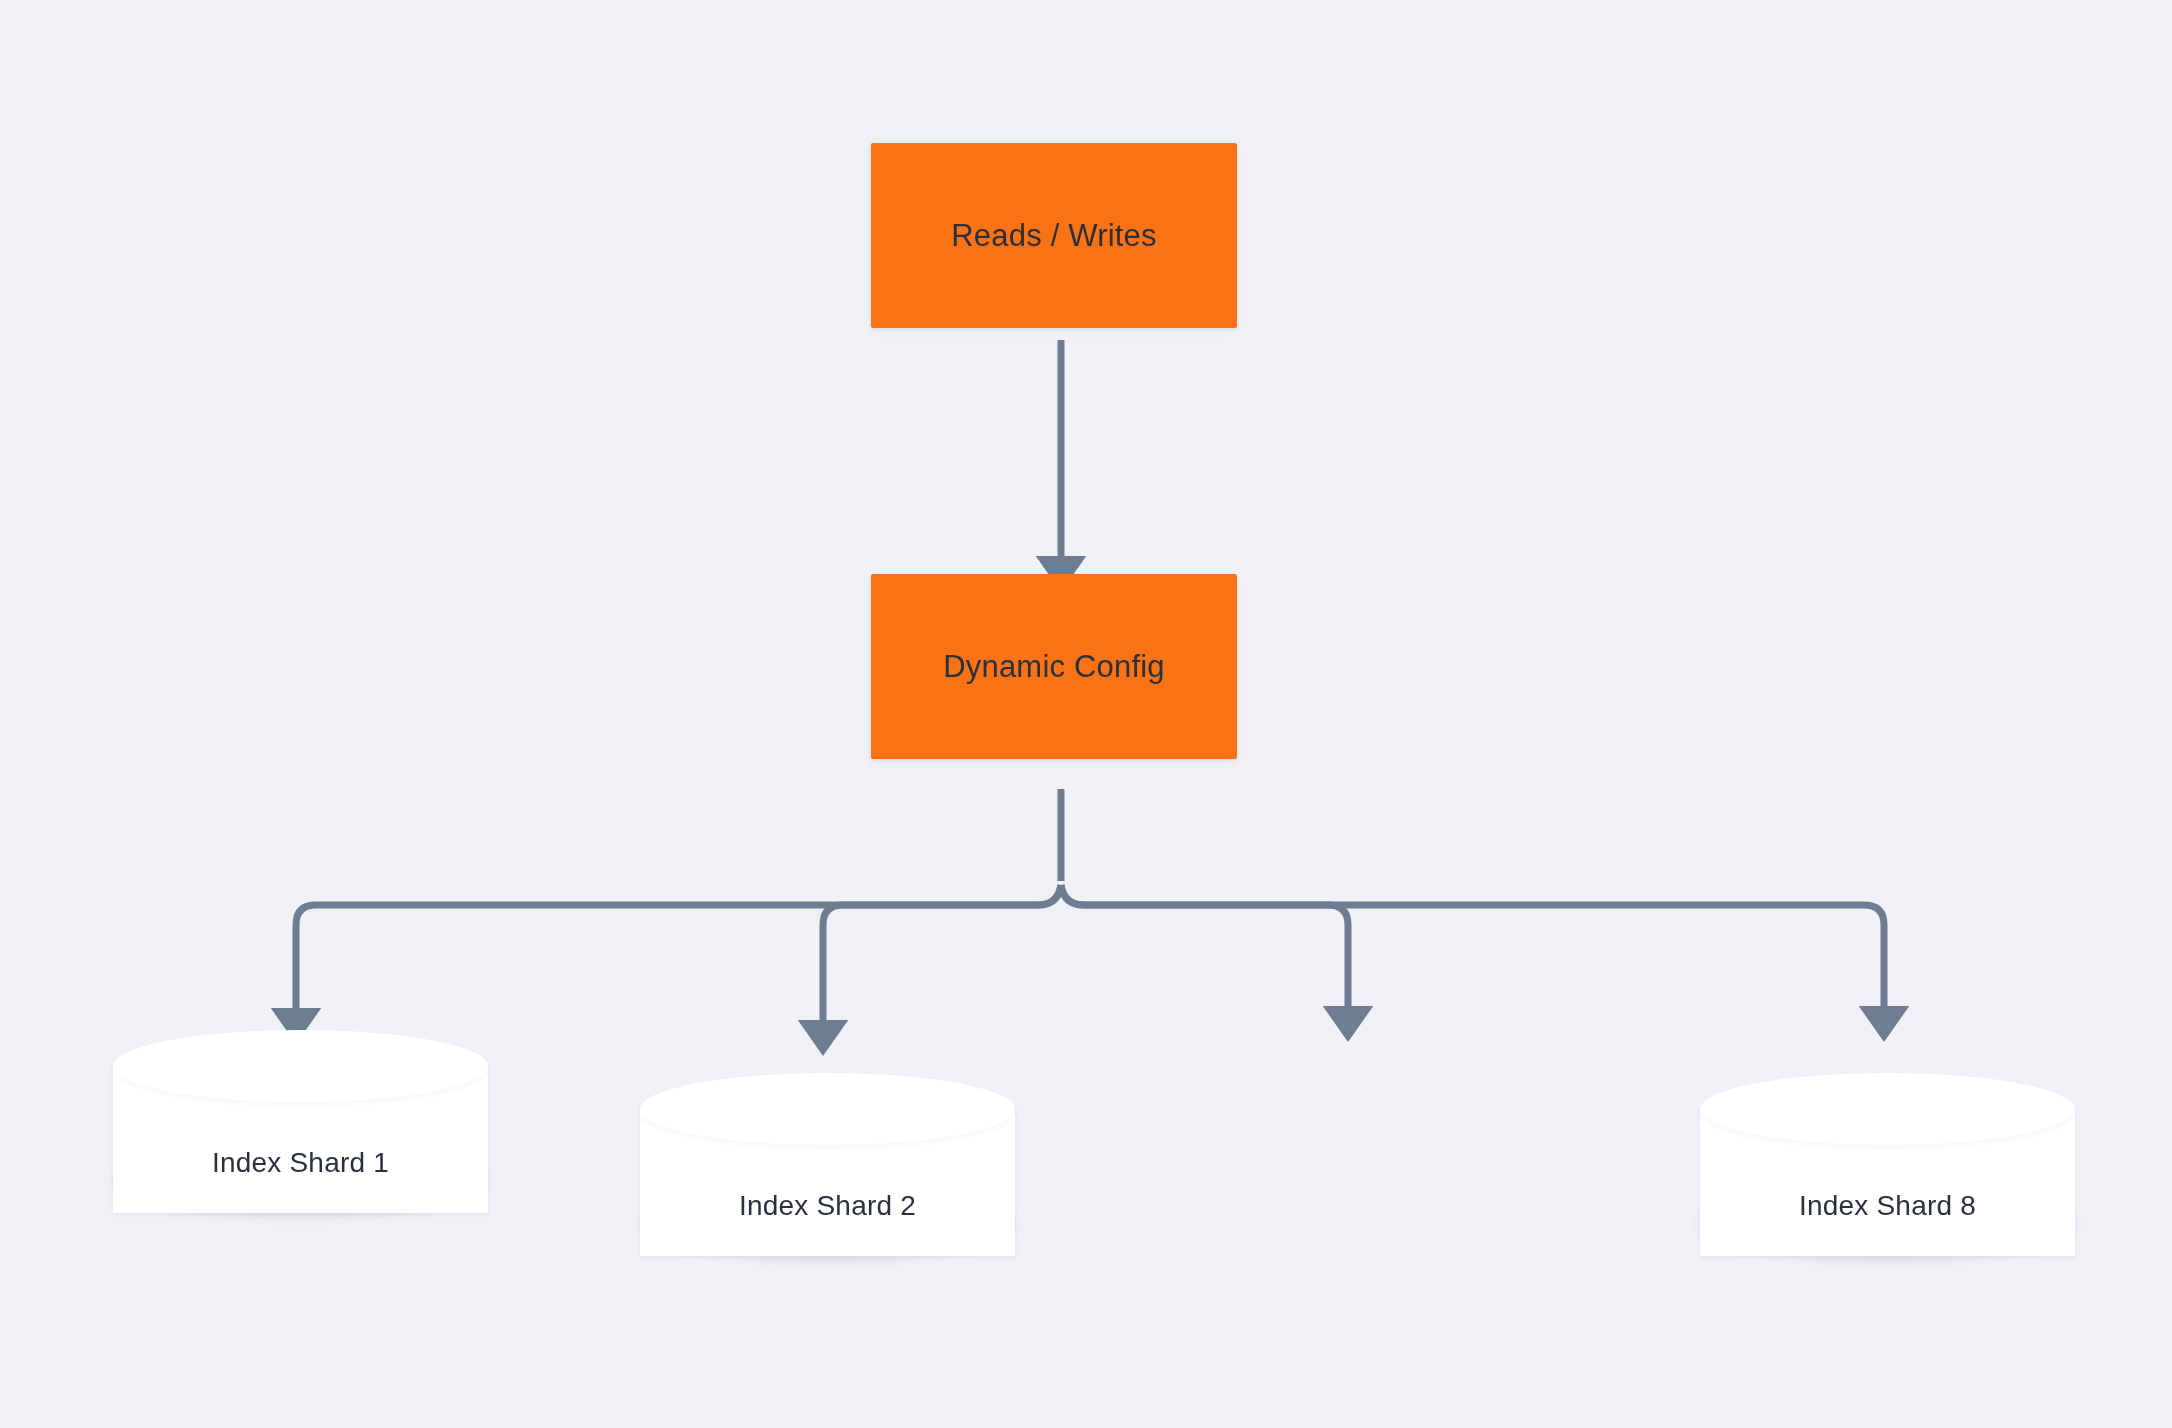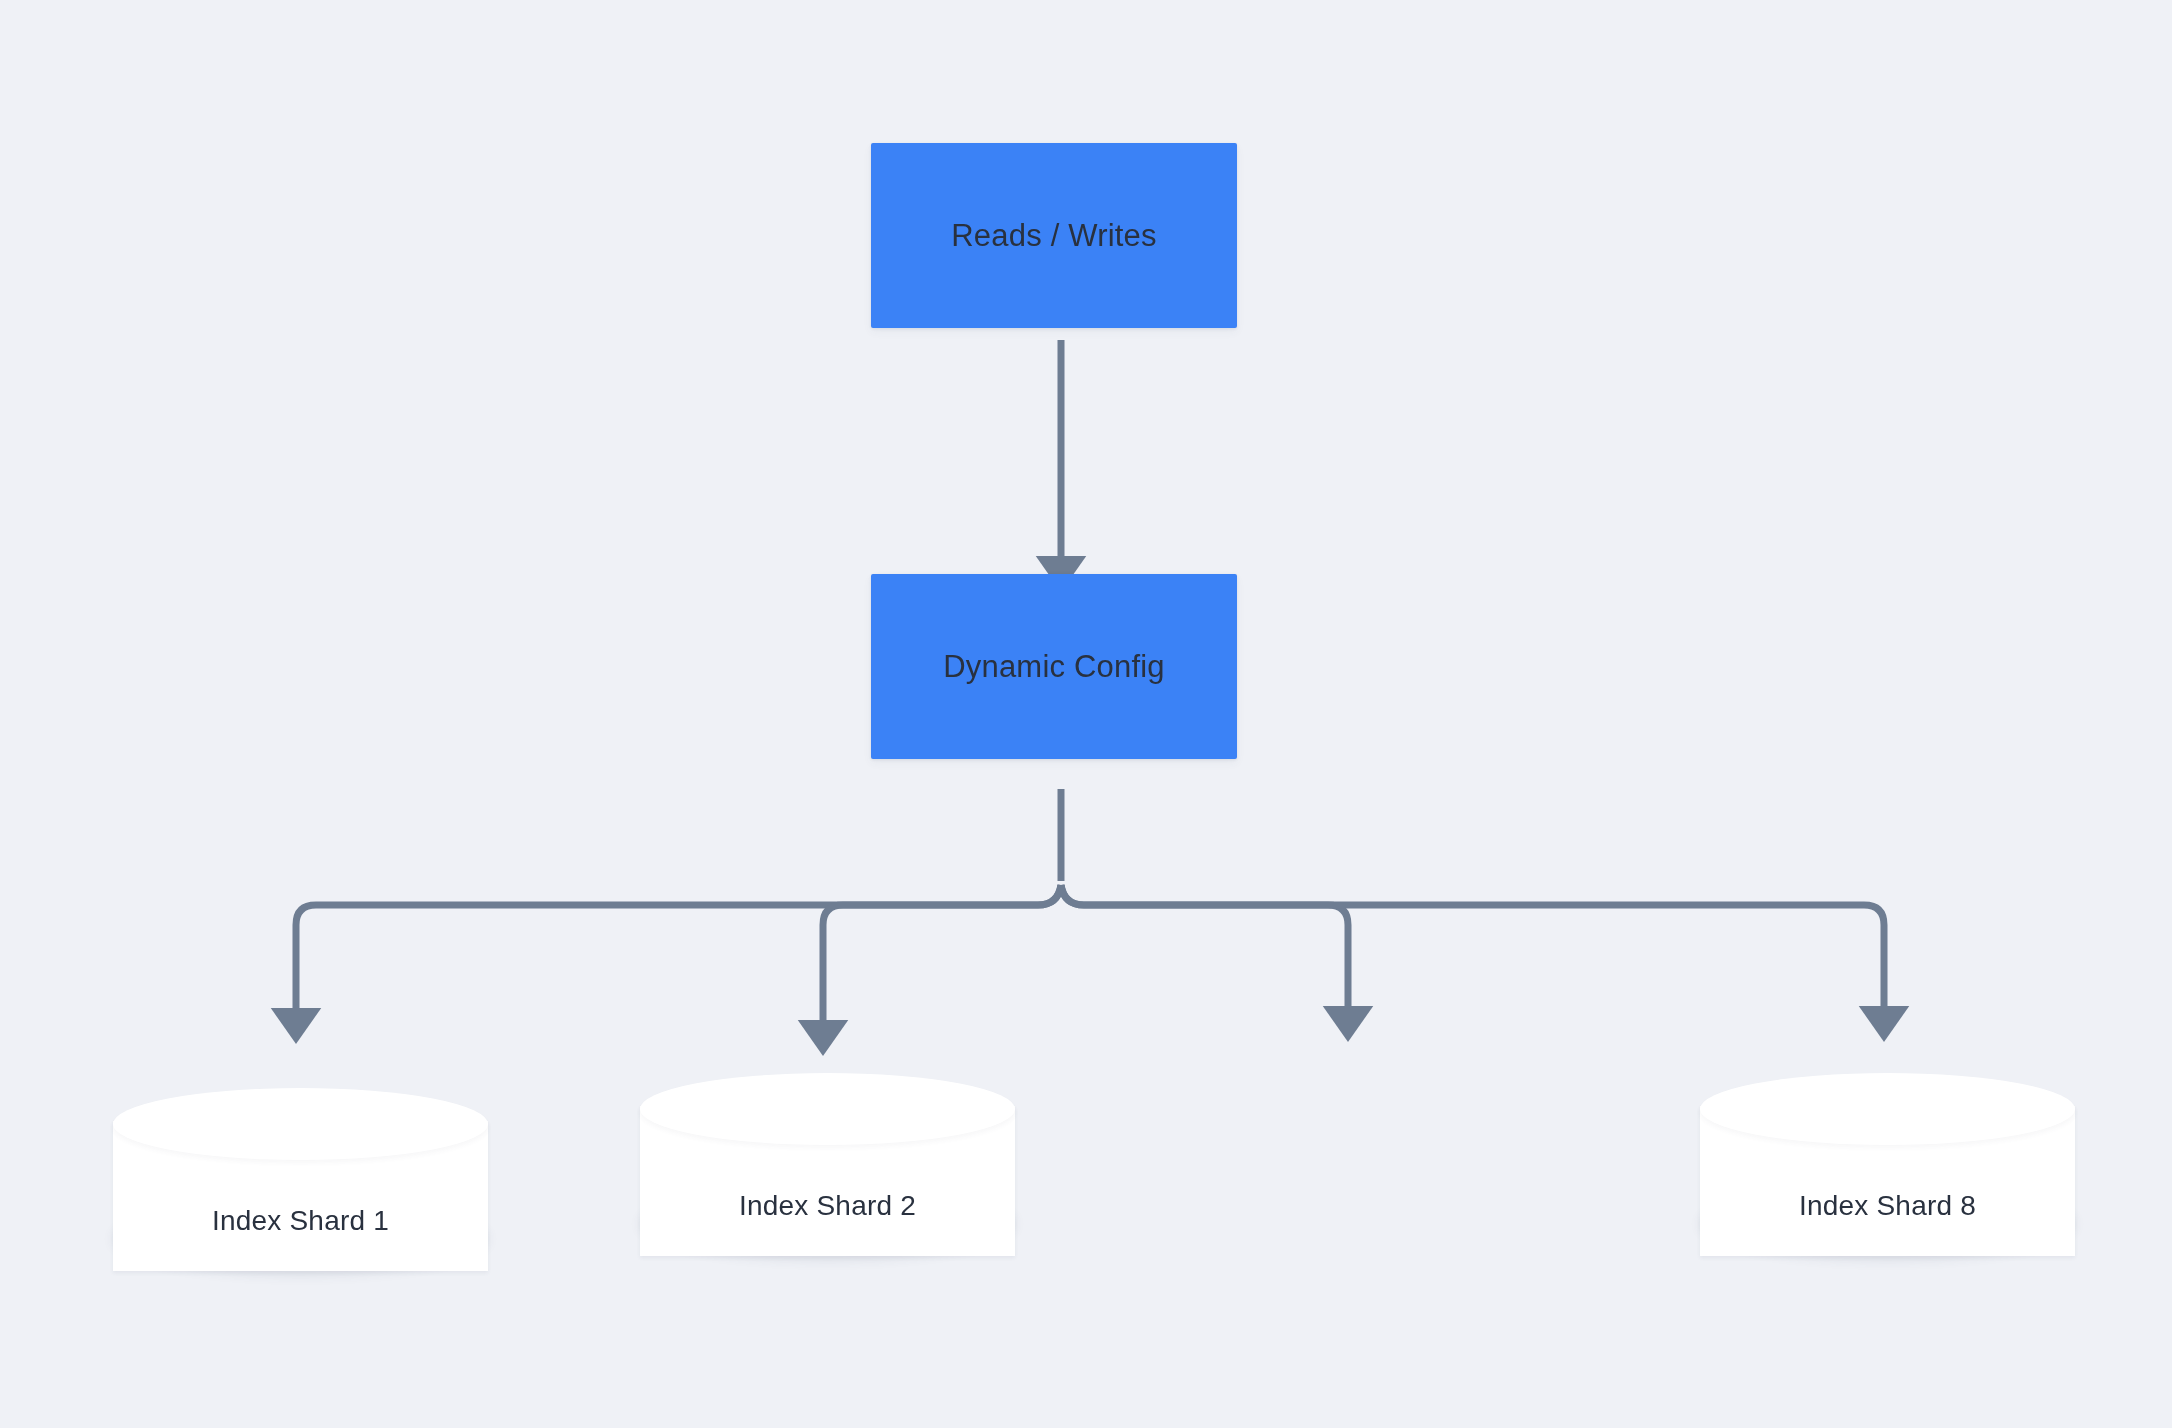--- a/index.html
+++ b/index.html
@@ -25,21 +25,21 @@
     left: 0;
     top: 0;
     width: 2172px;
     height: 1428px;
     pointer-events: none;
   }
 
   
   .proc-box {
     position: absolute;
-    background: #3b82f6;
+    background: #f97316;
     border-radius: 2px;
     box-shadow: 0 1px 3px rgba(60, 72, 100, 0.10),
                 0 4px 10px rgba(60, 72, 100, 0.05);
     display: flex;
     align-items: center;
     justify-content: center;
   }
   .proc-box .box-label {
     font-size: 31px;
     color: #29313f;
@@ -106,21 +106,21 @@
     align-items: center;
     justify-content: center;
     padding-top: 50px;
     box-sizing: border-box;
     font-size: 28px;
     color: #29313f;
     letter-spacing: 0.2px;
     white-space: nowrap;
   }
 
-  #cyl-shard-1 { left: 113px;  top: 1088px; text-align: right; }
+  #cyl-shard-1 { left: 113px;  top: 1030px; text-align: right; }
   #cyl-shard-2 { left: 640px;  top: 1073px; text-decoration: underline; }
   #cyl-shard-3 { left: 1168px; top: 1073px; }
   #cyl-shard-4 { left: 1700px; top: 1073px; }
 </style>
 </head>
 <body>
 
 <div id="diagram-canvas">
 
   <svg id="connector-layer" viewBox="0 0 2172 1428" width="2172" height="1428" xmlns="http://www.w3.org/2000/svg">

